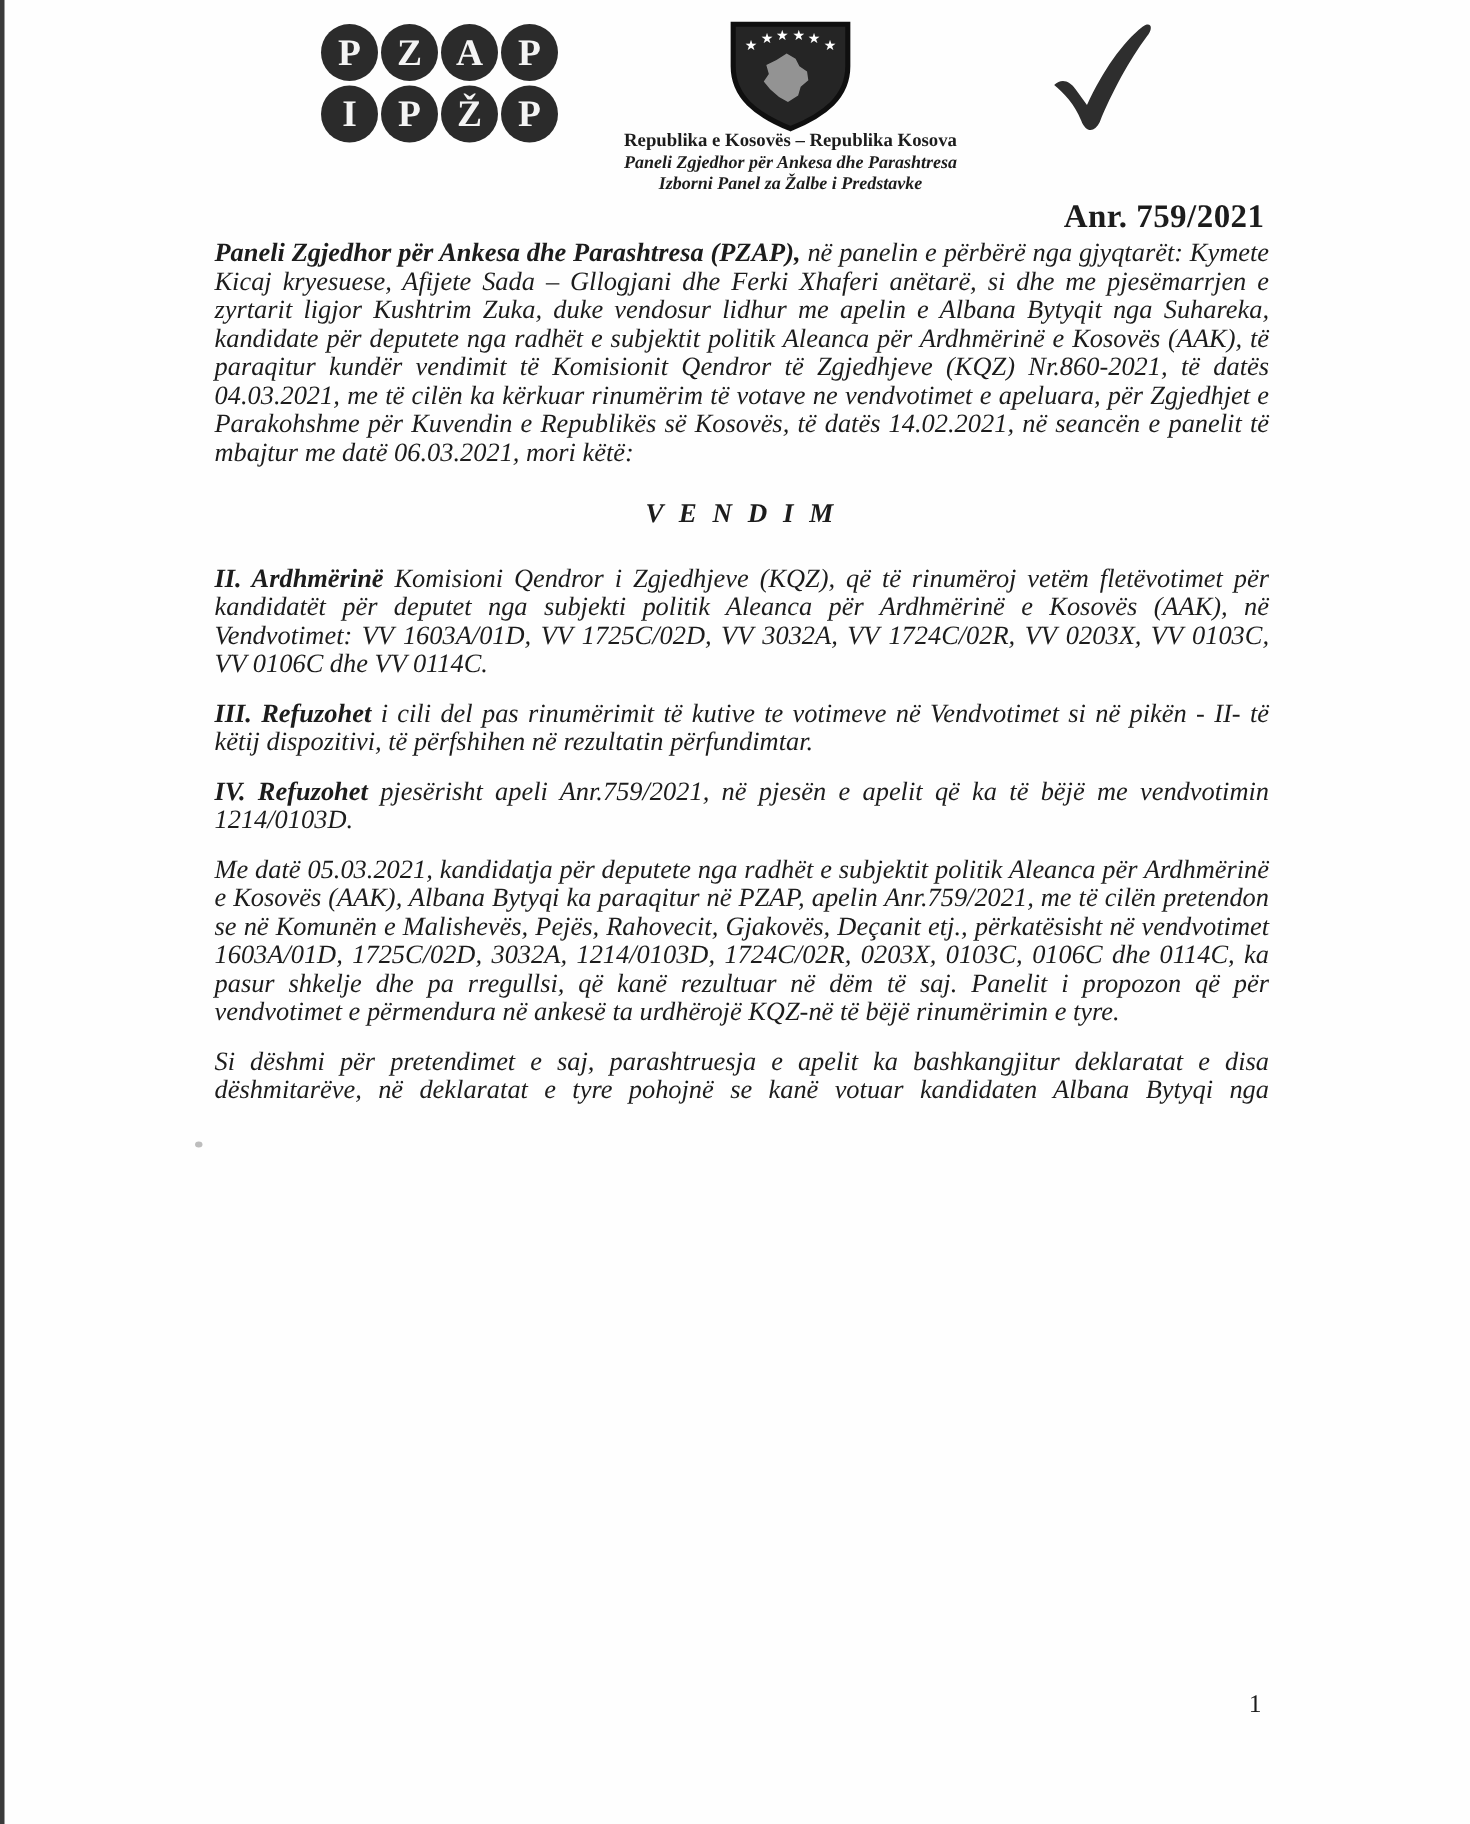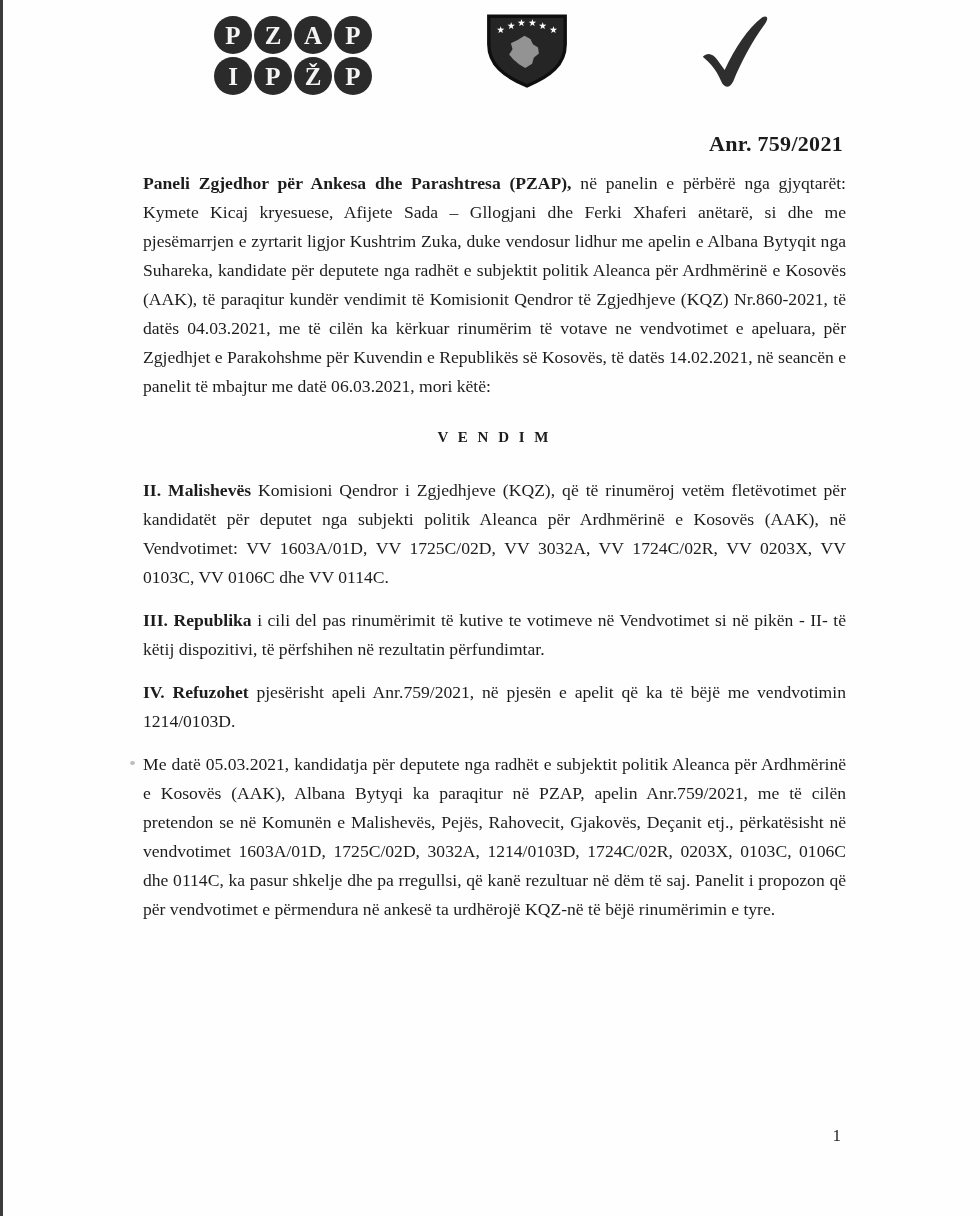--- a/index.html
+++ b/index.html
@@ -20,26 +20,26 @@
   }
   .emblem { position:absolute; left:482px; top:11px; }
   .org { position:absolute; left:372px; top:87px; width:310px; text-align:center; line-height:1.06; }
   .org-line1 { font-weight:bold; font-size:12.5px; margin-bottom:2px; }
   .org-line2, .org-line3 { font-weight:bold; font-style:italic; font-size:12px; margin-bottom:1px; }
   .check { position:absolute; left:697px; top:13px; }
   .case-number { position:absolute; top:131px; right:137px; font-weight:bold; font-size:22px; letter-spacing:.3px; }
 
   
   .doc-body {
-    position:absolute; left:143px; top:169px; width:703px;
-    font-size:17.6px; line-height:29px; text-align:justify; text-justify:inter-word;
+    position:absolute; left:143px; top:159px; width:703px;
+    font-size:17.6px; line-height:19px; text-align:justify; text-justify:inter-word;font-style:italic;
   }
   .doc-body p { margin:0 0 14px 0; }
   .doc-heading {
-    font-size:15px; font-weight:bold; text-align:center;
+    font-size:18px; font-weight:bold; text-align:center;
     letter-spacing:3px; margin:22px 0 24px 0;
   }
   .justify-last { text-align-last:justify; }
   .lead-bold { font-weight:bold; }
 
   .page-number { position:absolute; right:139px; top:1126px; font-size:17px; }
   .speck { position:absolute; background:#9a9a9a; border-radius:50%; opacity:.65; }
   .speck-1 { left:130px; top:761px; width:5px; height:4px; }
 </style>
 </head>
@@ -69,42 +69,48 @@
       <text x="22" y="25" font-size="11" fill="#ffffff" text-anchor="middle" font-family="DejaVu Sans, sans-serif">★</text>
       <text x="34.5" y="20" font-size="11" fill="#ffffff" text-anchor="middle" font-family="DejaVu Sans, sans-serif">★</text>
       <text x="46.5" y="17" font-size="11" fill="#ffffff" text-anchor="middle" font-family="DejaVu Sans, sans-serif">★</text>
       <text x="59.5" y="17" font-size="11" fill="#ffffff" text-anchor="middle" font-family="DejaVu Sans, sans-serif">★</text>
       <text x="71.5" y="20" font-size="11" fill="#ffffff" text-anchor="middle" font-family="DejaVu Sans, sans-serif">★</text>
       <text x="84" y="25" font-size="11" fill="#ffffff" text-anchor="middle" font-family="DejaVu Sans, sans-serif">★</text>
       <path d="M50 28 L57 32 L60 38 L66 42 L67 49 L61 54 L59 61 L51 66 L44 62 L37 56 L32 50 L36 44 L34 37 L42 33 Z" fill="#a0a0a0" opacity="0.9"></path>
     </svg>
   </div>
 
+  <div class="org">
+    <div class="org-line1">Republika e Kosovës – Republika Kosova</div>
+    <div class="org-line2">Paneli Zgjedhor për Ankesa dhe Parashtresa</div>
+    <div class="org-line3">Izborni Panel za Žalbe i Predstavke</div>
+  </div>
 
   <div class="check">
     <svg width="80" height="76" viewBox="0 0 84 80" xmlns="http://www.w3.org/2000/svg">
       <path d="M6 46 C11 41 17 43 21 49 L29 60 C40 36 54 16 68 5 C74 1 76 6 71 12 C59 28 46 52 38 72 C34 80 28 79 25 71 C20 59 13 52 6 46 Z" fill="#2e2e2e"></path>
     </svg>
   </div>
 
   <div class="case-number">Anr. 759/2021</div>
 
   <div class="doc-body">
     <p><span class="lead-bold">Paneli Zgjedhor për Ankesa dhe Parashtresa (PZAP),</span> <span>në panelin e përbërë nga gjyqtarët: Kymete Kicaj kryesuese, Afijete Sada – Gllogjani dhe Ferki Xhaferi anëtarë, si dhe me pjesëmarrjen e zyrtarit ligjor Kushtrim Zuka, duke vendosur lidhur me apelin e Albana Bytyqit nga Suhareka, kandidate për deputete nga radhët e subjektit politik Aleanca për Ardhmërinë e Kosovës (AAK), të paraqitur kundër vendimit të Komisionit Qendror të Zgjedhjeve (KQZ) Nr.860-2021, të datës 04.03.2021, me të cilën ka kërkuar rinumërim të votave ne vendvotimet e apeluara, për Zgjedhjet e Parakohshme për Kuvendin e Republikës së Kosovës, të datës 14.02.2021, në seancën e panelit të mbajtur me datë 06.03.2021, mori këtë:</span></p>
 
     <div class="doc-heading">V E N D I M</div>
 
 
-    <p><span class="lead-bold">II. Malishevës</span> <span>Komisioni Qendror i Zgjedhjeve (KQZ), që të rinumëroj vetëm fletëvotimet për kandidatët për deputet nga subjekti politik Aleanca për Ardhmërinë e Kosovës (AAK), në Vendvotimet: VV 1603A/01D, VV 1725C/02D, VV 3032A, VV 1724C/02R, VV 0203X, VV 0103C, VV 0106C dhe VV 0114C.</span></p>
+    <p><span class="lead-bold">II. Ardhmërinë</span> <span>Komisioni Qendror i Zgjedhjeve (KQZ), që të rinumëroj vetëm fletëvotimet për kandidatët për deputet nga subjekti politik Aleanca për Ardhmërinë e Kosovës (AAK), në Vendvotimet: VV 1603A/01D, VV 1725C/02D, VV 3032A, VV 1724C/02R, VV 0203X, VV 0103C, VV 0106C dhe VV 0114C.</span></p>
 
-    <p><span class="lead-bold">III. Republika</span> <span>i cili del pas rinumërimit të kutive te votimeve në Vendvotimet si në pikën - II- të këtij dispozitivi, të përfshihen në rezultatin përfundimtar.</span></p>
+    <p><span class="lead-bold">III. Refuzohet</span> <span>i cili del pas rinumërimit të kutive te votimeve në Vendvotimet si në pikën - II- të këtij dispozitivi, të përfshihen në rezultatin përfundimtar.</span></p>
 
     <p><span class="lead-bold">IV. Refuzohet</span> <span>pjesërisht apeli Anr.759/2021, në pjesën e apelit që ka të bëjë me vendvotimin 1214/0103D.</span></p>
 
 
     <p><span>Me datë 05.03.2021, kandidatja për deputete nga radhët e subjektit politik Aleanca për Ardhmërinë e Kosovës (AAK), Albana Bytyqi ka paraqitur në PZAP, apelin Anr.759/2021, me të cilën pretendon se në Komunën e Malishevës, Pejës, Rahovecit, Gjakovës, Deçanit etj., përkatësisht në vendvotimet 1603A/01D, 1725C/02D, 3032A, 1214/0103D, 1724C/02R, 0203X, 0103C, 0106C dhe 0114C, ka pasur shkelje dhe pa rregullsi, që kanë rezultuar në dëm të saj. Panelit i propozon që për vendvotimet e përmendura në ankesë ta urdhërojë KQZ-në të bëjë rinumërimin e tyre.</span></p>
 
+    <p class="justify-last"><span>Si dëshmi për pretendimet e saj, parashtruesja e apelit ka bashkangjitur deklaratat e disa dëshmitarëve, në deklaratat e tyre pohojnë se kanë votuar kandidaten Albana Bytyqi nga</span></p>
   </div>
 
   <div class="speck speck-1"></div>
 
   <div class="page-number">1</div>
 </div>
 
 </body></html>

